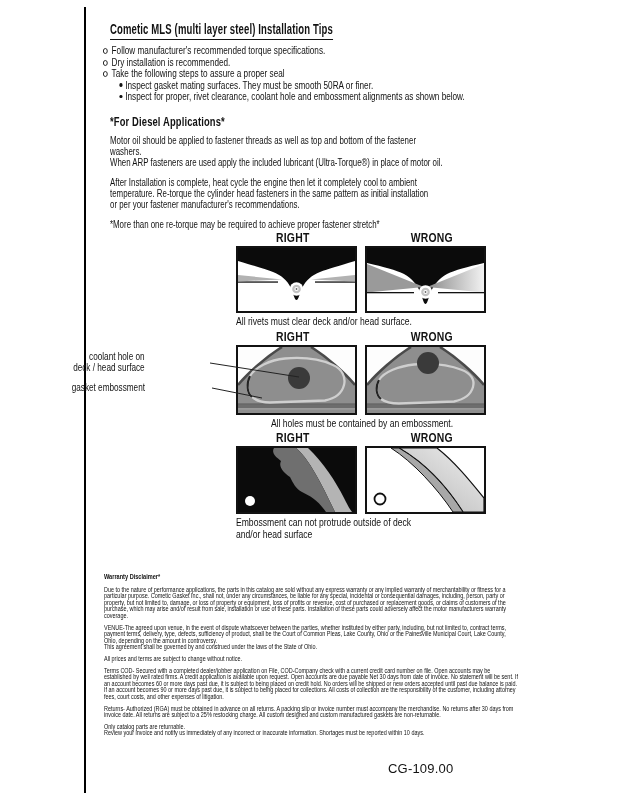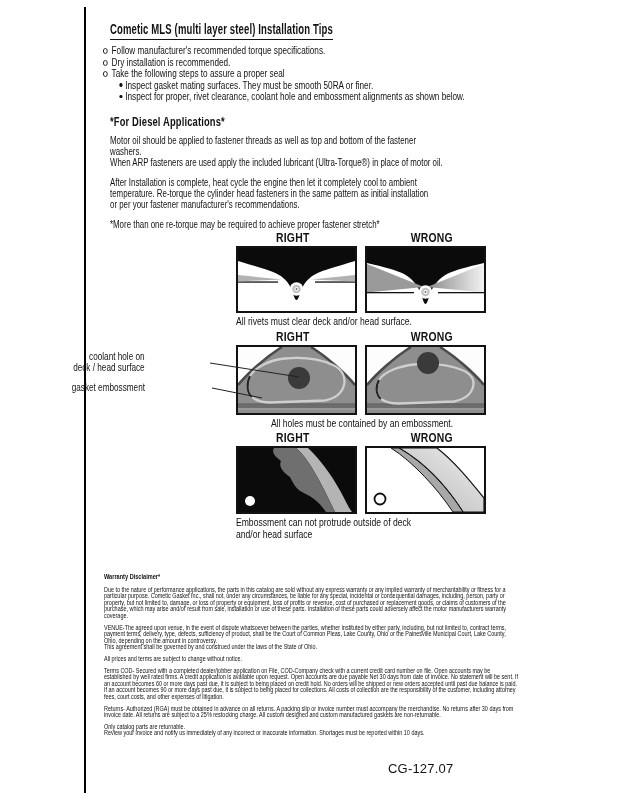--- a/index.html
+++ b/index.html
@@ -217,14 +217,14 @@
     <p>Due to the nature of performance applications, the parts in this catalog are sold without any express warranty or any implied warranty of merchantability or fitness for a particular purpose.  Cometic Gasket Inc., shall not, under any circumstances, be liable for any special, incidental or consequential damages, including, person, party or property, but not limited to, damage, or loss of property or equipment, loss of profits or revenue, cost of purchased or replacement goods, or claims of customers of the purchase, which may arise and/or result from sale, installation or use of these parts.  Installation of these parts could adversely affect the motor manufacturers warranty coverage.</p>
     <p>VENUE-The agreed upon venue, in the event of dispute whatsoever between the parties, whether instituted by either party, including, but not limited to, contract terms, payment terms, delivery, type, defects, sufficiency of product, shall be the Court of Common Pleas, Lake County, Ohio or the Painesville Municipal Court, Lake County, Ohio, depending on the amount in controversy.
 This agreement shall be governed by and construed under the laws of the State of Ohio.</p>
     <p>All prices and terms are subject to change without notice.</p>
     <p>Terms COD- Secured with a completed dealer/jobber application on File, COD-Company check with a current credit card number on file.  Open accounts may be established by well rated firms.  A credit application is available upon request.  Open accounts are due payable Net 30 days from date of invoice.  No statement will be sent.  If an account becomes 60 or more days past due, it is subject to being placed on credit hold.  No orders will be shipped or new orders accepted until past due balance is paid.  If an account becomes 90 or more days past due, it is subject to being placed for collections.  All costs of collection are the responsibility of the customer, including attorney fees, court costs, and other expenses of litigation.</p>
     <p>Returns- Authorized (RGA) must be obtained in advance on all returns.  A packing slip or invoice number must accompany the merchandise.  No returns after 30 days from invoice date.  All returns are subject to a 25% restocking charge.  All custom designed and custom manufactured gaskets are non-returnable.</p>
     <p>Only catalog parts are returnable.
 Review your invoice and notify us immediately of any incorrect or inaccurate information.  Shortages must be reported within 10 days.</p>
   </div>
 
-  <div class="footer-code">CG-127.07</div>
+  <div class="footer-code">CG-109.00</div>
 </div>
 
 </body></html>

